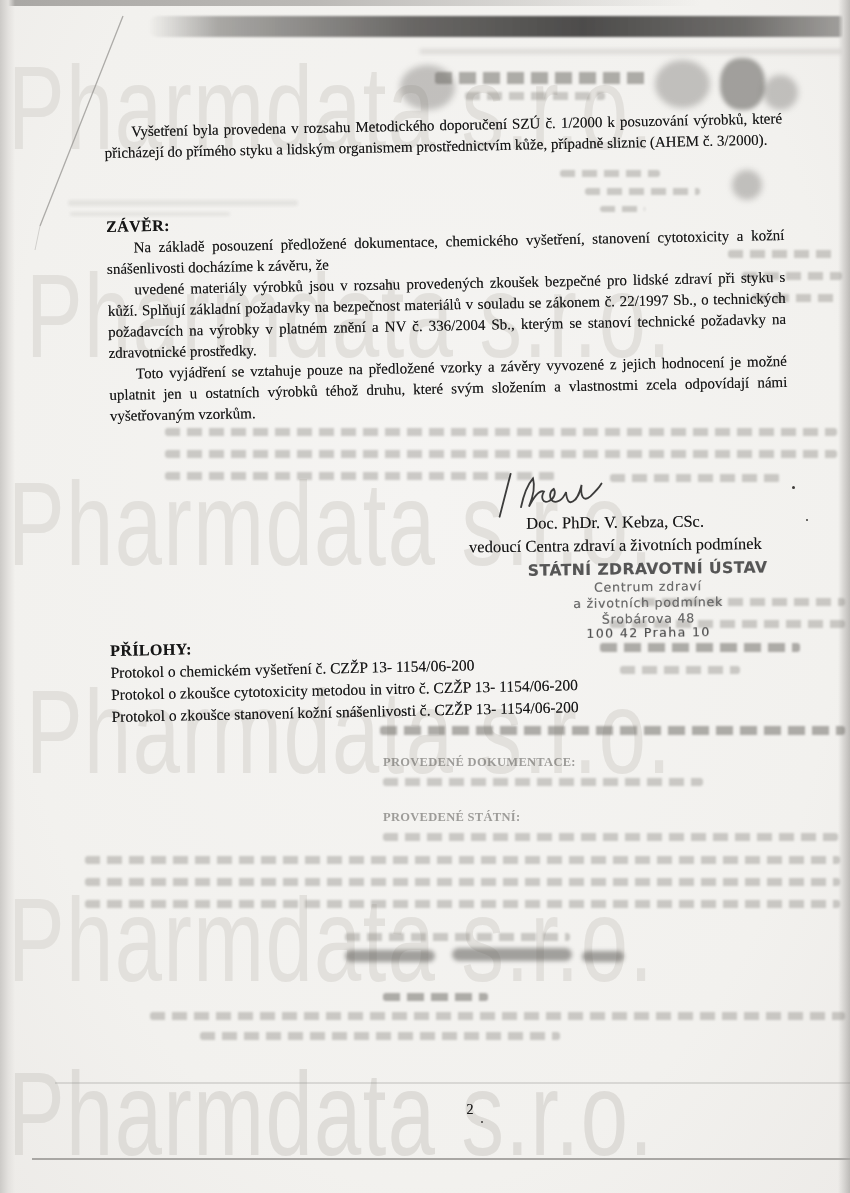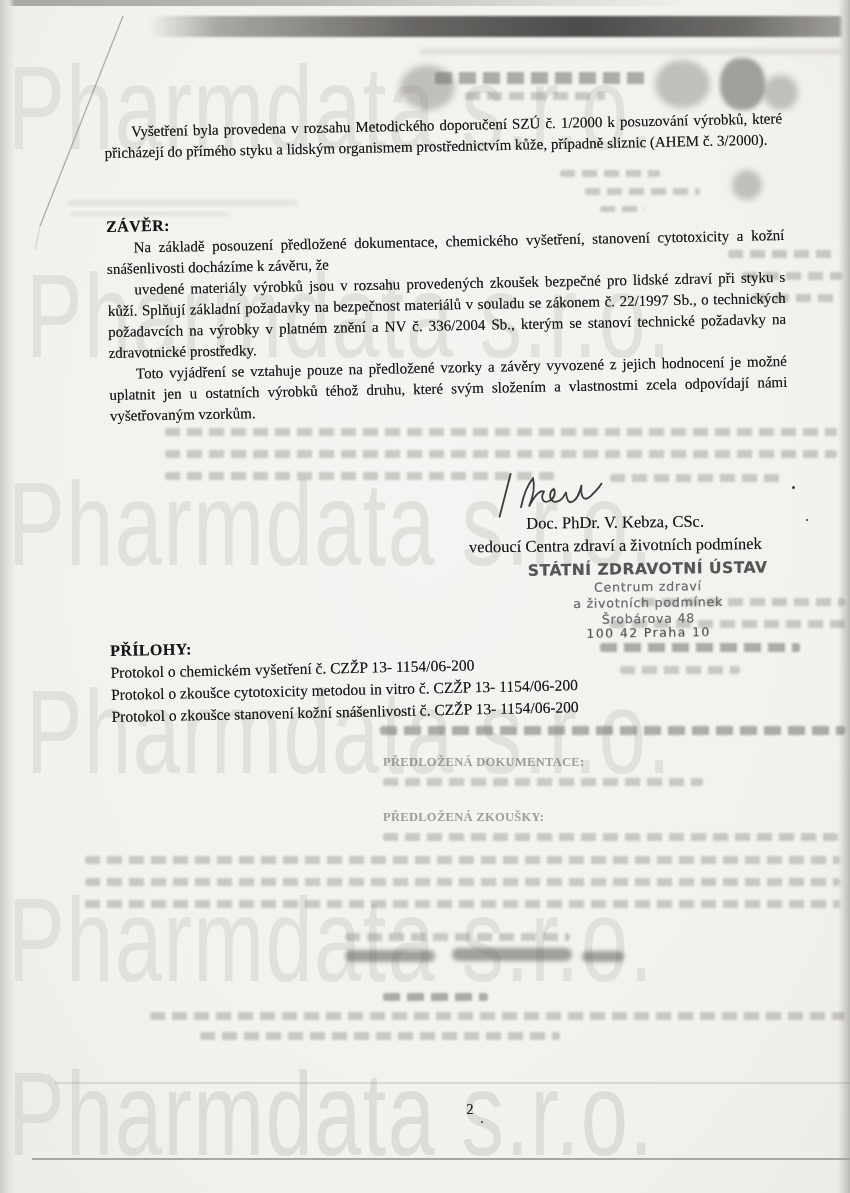--- a/index.html
+++ b/index.html
@@ -101,23 +101,23 @@
   <div class="ghl" style="left:165px;top:450px;width:672px"></div>
   <div class="ghl" style="left:165px;top:472px;width:390px"></div>
   <div class="ghl" style="left:610px;top:474px;width:170px"></div>
 
   <div class="ghl" style="left:640px;top:598px;width:205px"></div>
   <div class="ghl" style="left:610px;top:620px;width:235px"></div>
   <div class="ghl-d" style="left:600px;top:643px;width:200px"></div>
   <div class="ghl" style="left:620px;top:666px;width:120px"></div>
 
   <div class="ghl-d" style="left:380px;top:726px;width:465px"></div>
-  <div class="ghost-h" style="left:383px;top:755px">PŘEDLOŽENÁ DOKUMENTACE:</div>
+  <div class="ghost-h" style="left:383px;top:755px">PROVEDENÉ DOKUMENTACE:</div>
   <div class="ghl" style="left:383px;top:778px;width:320px"></div>
-  <div class="ghost-h" style="left:383px;top:810px">PŘEDLOŽENÁ ZKOUŠKY:</div>
+  <div class="ghost-h" style="left:383px;top:810px">PROVEDENÉ STÁTNÍ:</div>
   <div class="ghl" style="left:383px;top:833px;width:455px"></div>
   <div class="ghl" style="left:85px;top:856px;width:755px"></div>
   <div class="ghl" style="left:85px;top:878px;width:755px"></div>
   <div class="ghl" style="left:85px;top:900px;width:755px"></div>
   <div class="ghl" style="left:345px;top:933px;width:225px"></div>
   <div class="blob-d" style="left:345px;top:950px;width:90px;height:12px;border-radius:8px"></div>
   <div class="blob-d" style="left:452px;top:948px;width:120px;height:13px;border-radius:8px"></div>
   <div class="blob-d" style="left:582px;top:951px;width:42px;height:11px;border-radius:8px"></div>
   <div class="ghl-d" style="left:383px;top:993px;width:105px;height:8px"></div>
   <div class="ghl" style="left:150px;top:1012px;width:695px"></div>

